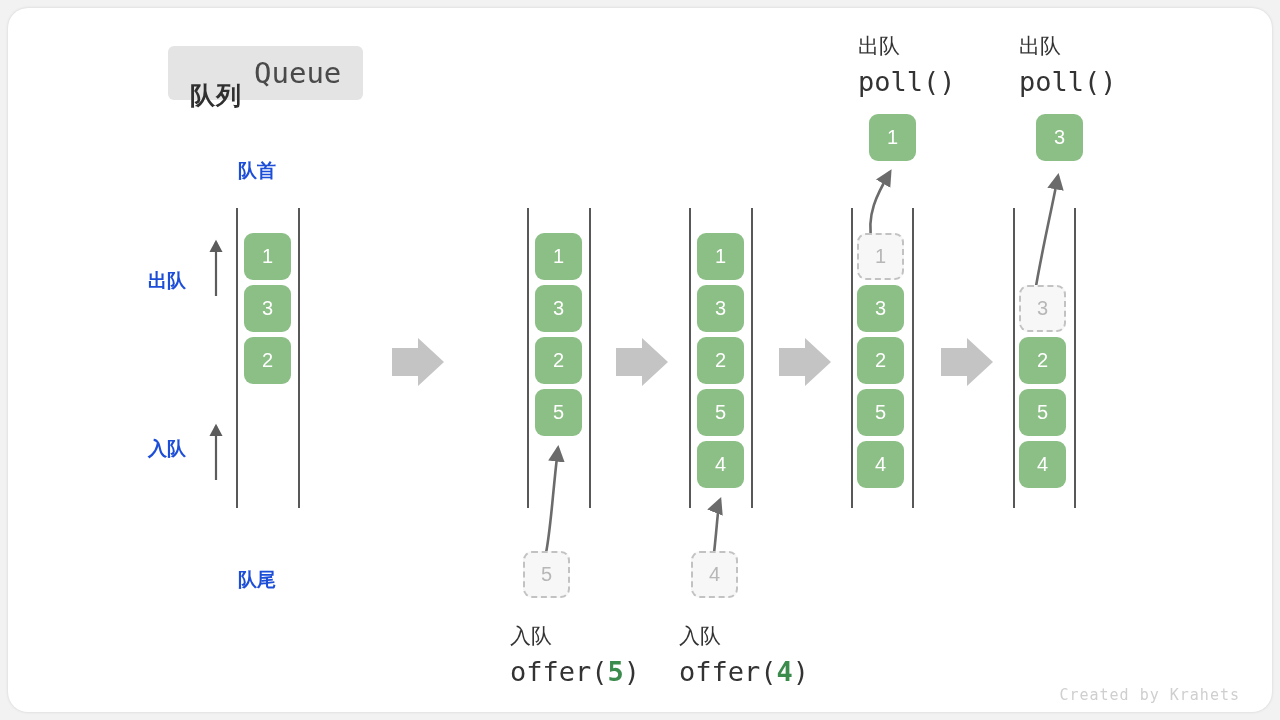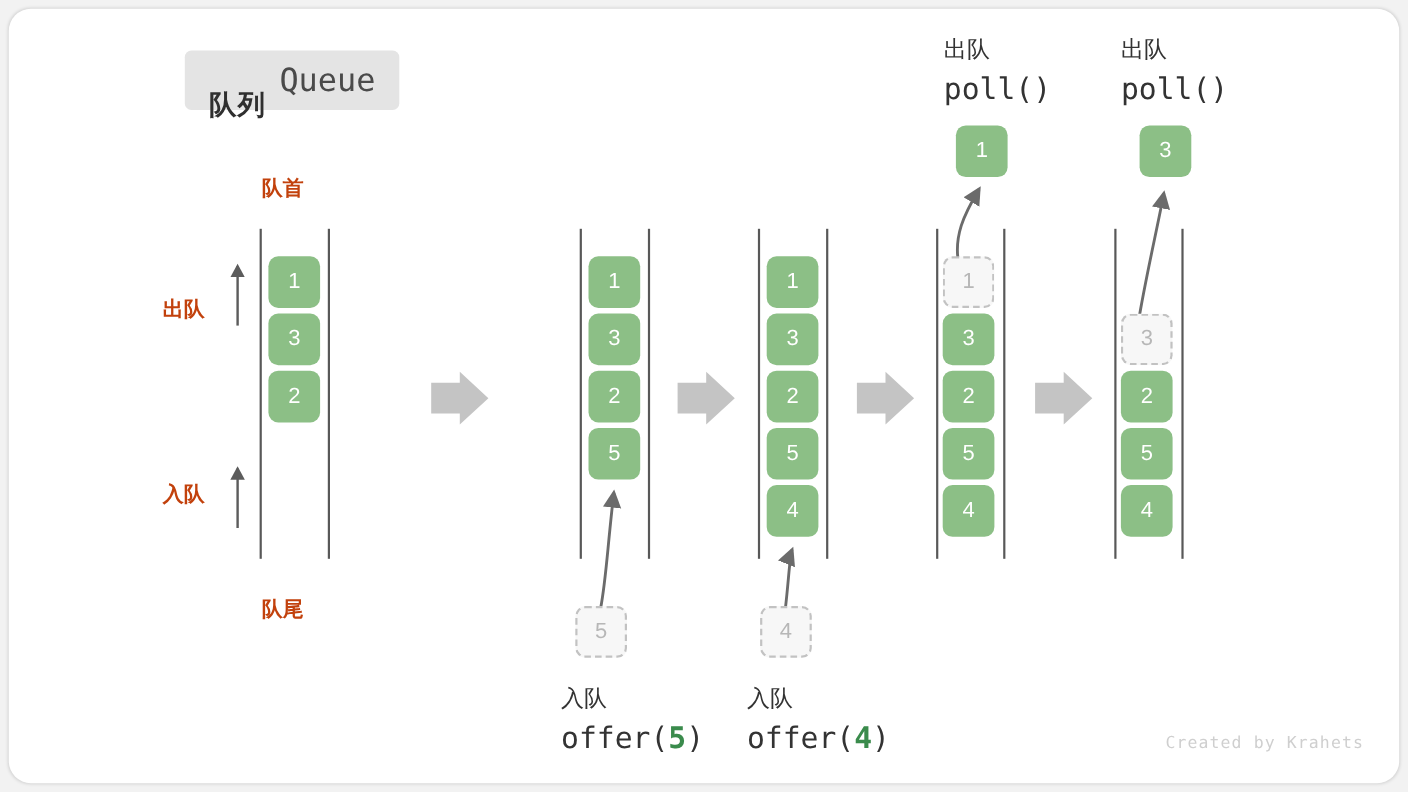--- a/index.html
+++ b/index.html
@@ -46,27 +46,27 @@
     margin-top: 44px;
   }
   .title-en {
     font-size: 29px;
     color: #4a4a4a;
     font-family: "DejaVu Sans Mono", "Liberation Mono", monospace;
   }
   
   .lbl {
     position: absolute;
-    color: #c2410c;
+    color: #1d4ed8;
     font-weight: bold;
     font-size: 19px;
     white-space: nowrap;
   }
   .head-label { left: 238px; top: 158px; }
-  .tail-label { left: 238px; top: 541px; }
+  .tail-label { left: 238px; top: 567px; }
   .side-label { font-weight: bold; font-size: 19px; }
   .dequeue-label { left: 148px; top: 268px; }
   .enqueue-label { left: 148px; top: 436px; }
   
   .rail {
     position: absolute;
     width: 1.6px;
     background: #585858;
   }
   
@@ -109,21 +109,21 @@
   .op-top {
     position: absolute;
     text-align: left;
     white-space: nowrap;
     line-height: 36px;
   }
   
   .credit {
     position: absolute;
     right: 40px;
-    bottom: 36px;
+    bottom: 16px;
     font-size: 15px;
     color: #cfcfcf;
     font-family: "DejaVu Sans Mono", "Liberation Mono", monospace;
     letter-spacing: 1px;
   }
   .curve-layer {
     position: absolute;
     left: 0; top: 0;
     width: 1280px; height: 720px;
     pointer-events: none;

